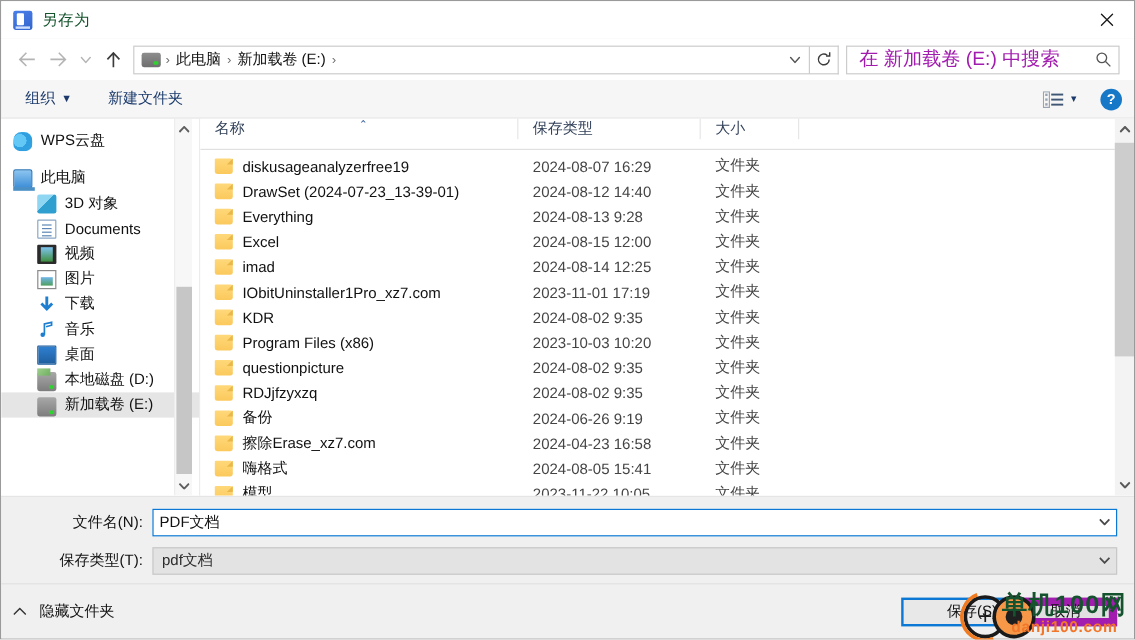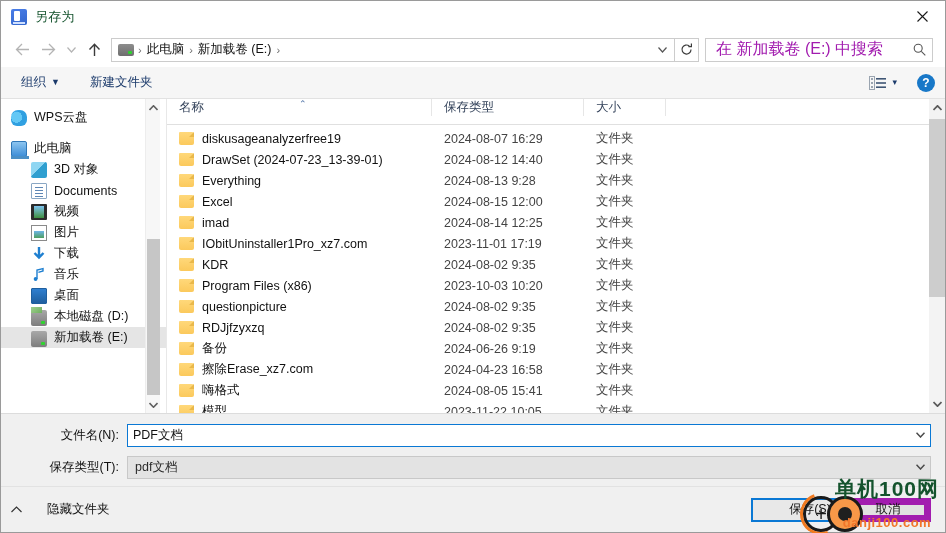--- a/index.html
+++ b/index.html
@@ -309,21 +309,21 @@
   
   .footer {
     flex: 0 0 auto; height: 46px;
     background:#f0f0f0;
     display:flex; align-items:center;
     border-top:1px solid #e2e2e2;
     padding: 0 14px 0 10px;
     position:relative;
   }
   .hide-folders {
-    display:flex; align-items:center; gap:25px;
+    display:flex; align-items:center; gap:11px;
     font-size:12.5px; color:#111111;
   }
   .hf-chev { color:#333; display:flex; align-items:center; }
   .foot-spacer { flex:1 1 auto; }
   .btn {
     width: 86px; height: 24px;
     display:flex; align-items:center; justify-content:center;
     font-size:12.5px; color:#111111;
     background:#e1e1e1; border:7px solid #a21caf;
     margin-left: 8px;
@@ -360,21 +360,21 @@
   .watermark {
     position:absolute; right:6px; bottom:2px;
     text-align:center; z-index: 45; pointer-events:none;
   }
   .wm-top {
     font-size: 21px; color:#14532d; font-weight:bold;
     letter-spacing:1px; line-height:1.05;
   }
   .wm-bot {
     font-size: 13px; color:#f2762a; font-weight:bold;
-    letter-spacing:.5px; line-height:1.1;margin-top:16px;
+    letter-spacing:.5px; line-height:1.1;
   }
 </style>
 </head>
 <body>
 
 <div class="dialog">
 
   <div class="titlebar">
     <div class="title-icon"></div>
     <div class="title-text">另存为</div>

